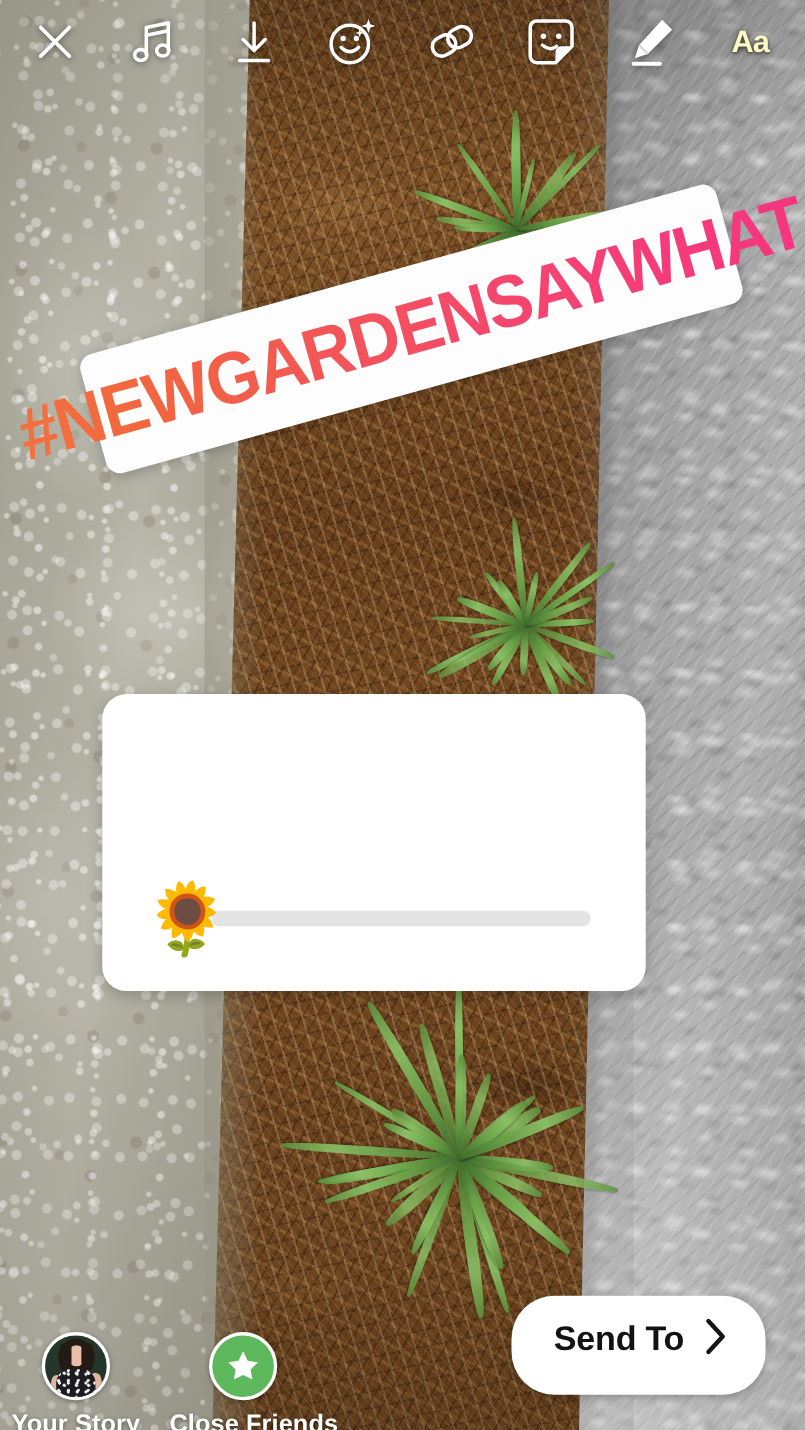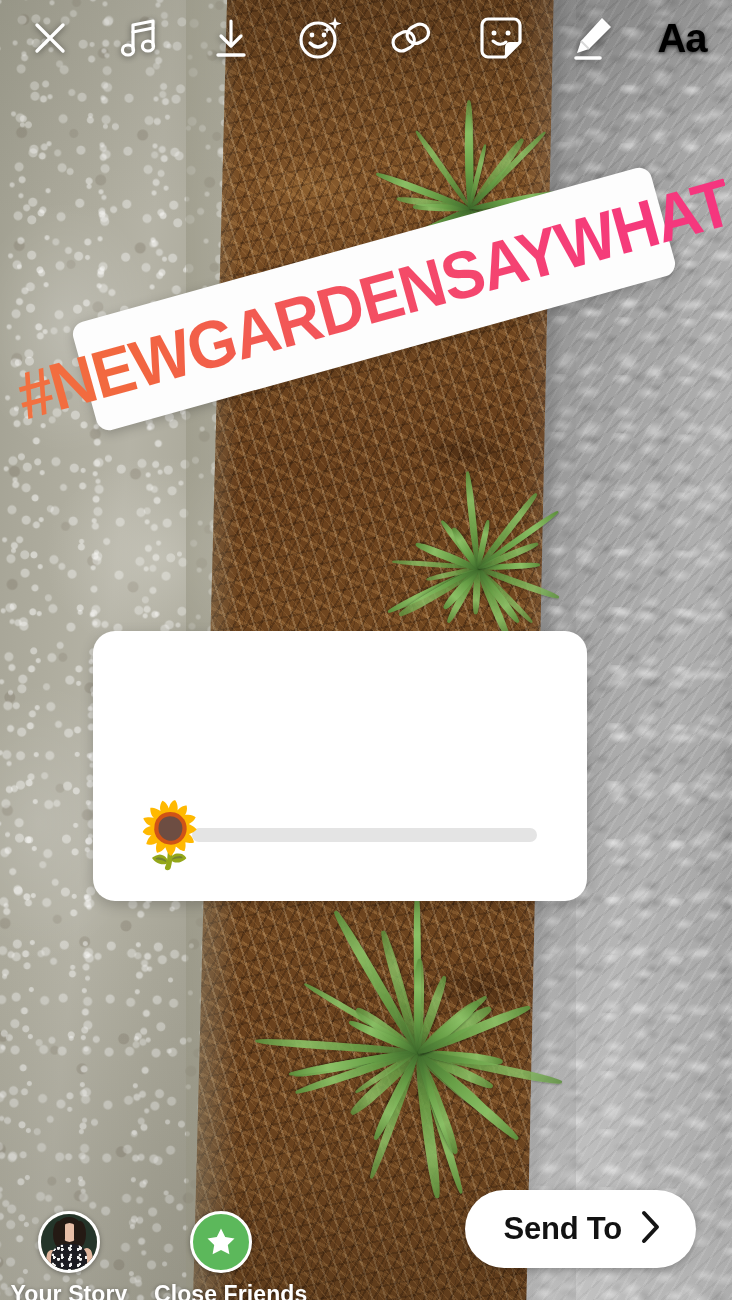--- a/index.html
+++ b/index.html
@@ -167,22 +167,22 @@
     z-index: 40;
   }
   .tool {
     width: 56px; height: 56px;
     display: flex; align-items: center; justify-content: center;
     cursor: pointer;
     filter: drop-shadow(0 1px 3px rgba(0,0,0,.45));
   }
   .tool svg { display: block; }
   .tool-aa {
-    color: #000000;
-    font-size: 40px;
+    color: #fef9c3;
+    font-size: 28px;
     font-weight: bold;
     letter-spacing: -1px;
     line-height: 1;
     text-shadow: 0 1px 3px rgba(0,0,0,.45);
     user-select: none;
   }
 
   
   .hashtag-sticker {
     position: absolute;
@@ -355,21 +355,21 @@
     font-weight: bold;
     letter-spacing: .1px;
     text-shadow: 0 1px 4px rgba(0,0,0,.45);
     white-space: nowrap;
   }
   .send-to {
     position: absolute;
     right: 36px;
     bottom: 32px;
     height: 78px;
-    padding: 0 32px 0 38px;
+    padding: 0 32px 12px 38px;
     border-radius: 39px;
     background: #ffffff;
     display: flex;
     align-items: center;
     gap: 16px;
     box-shadow: 0 3px 10px rgba(0,0,0,.26);
     cursor: pointer;
   }
   .send-to-label {
     font-size: 31px;

